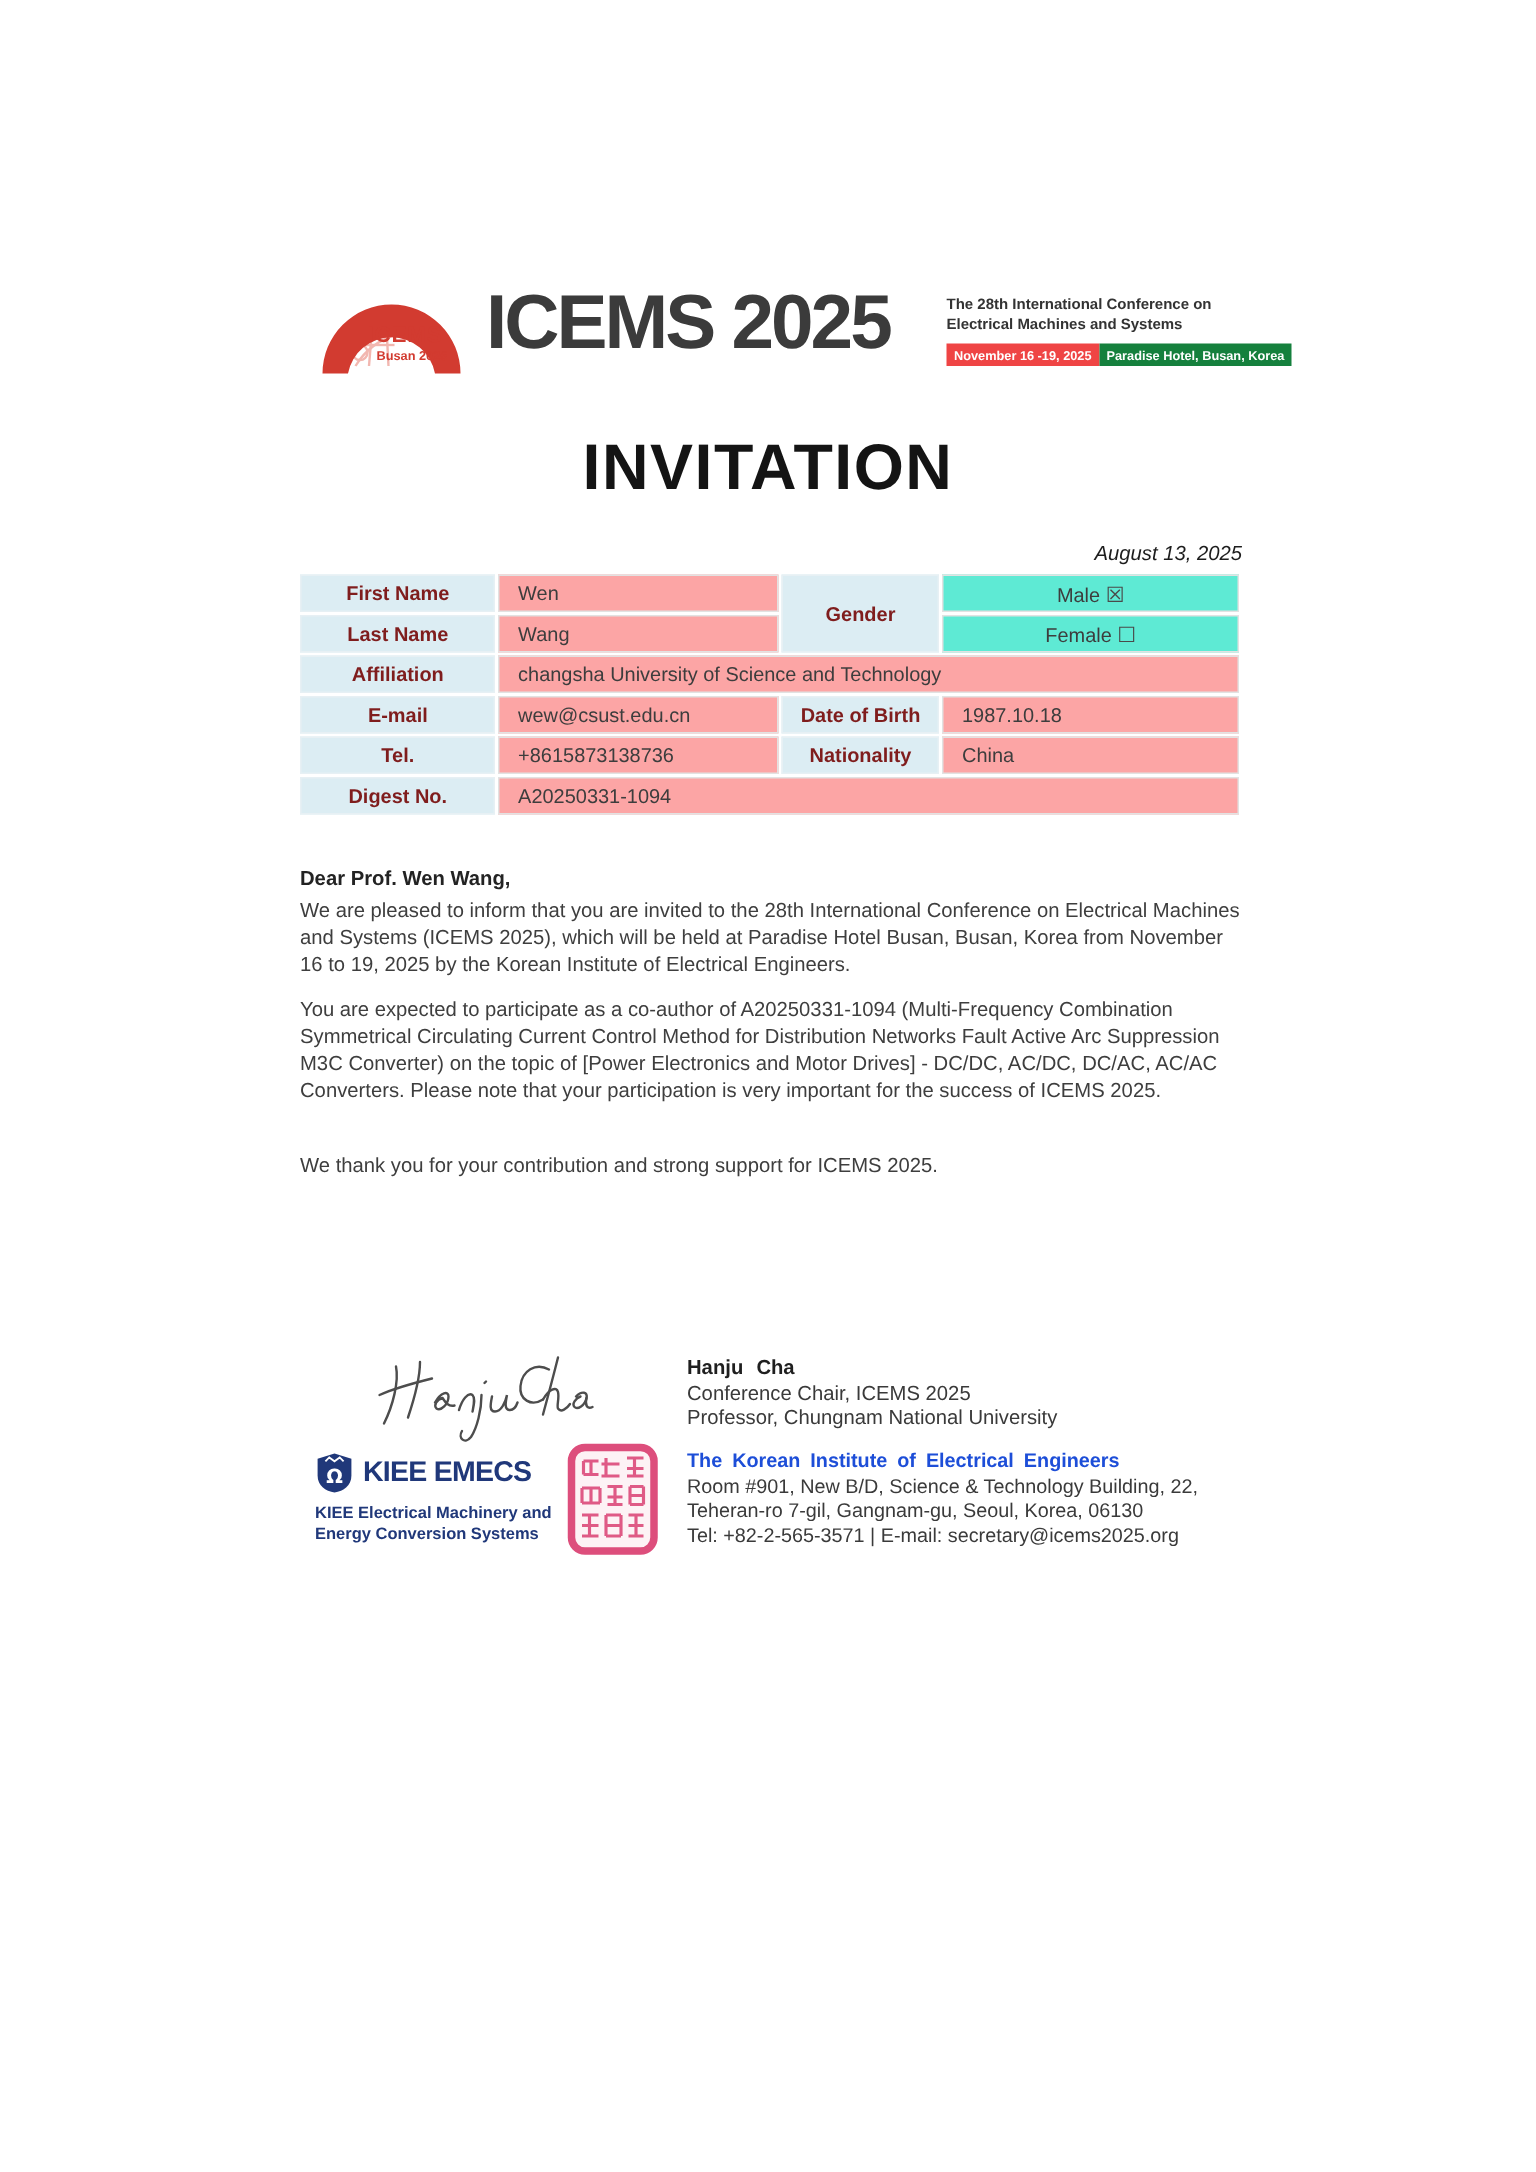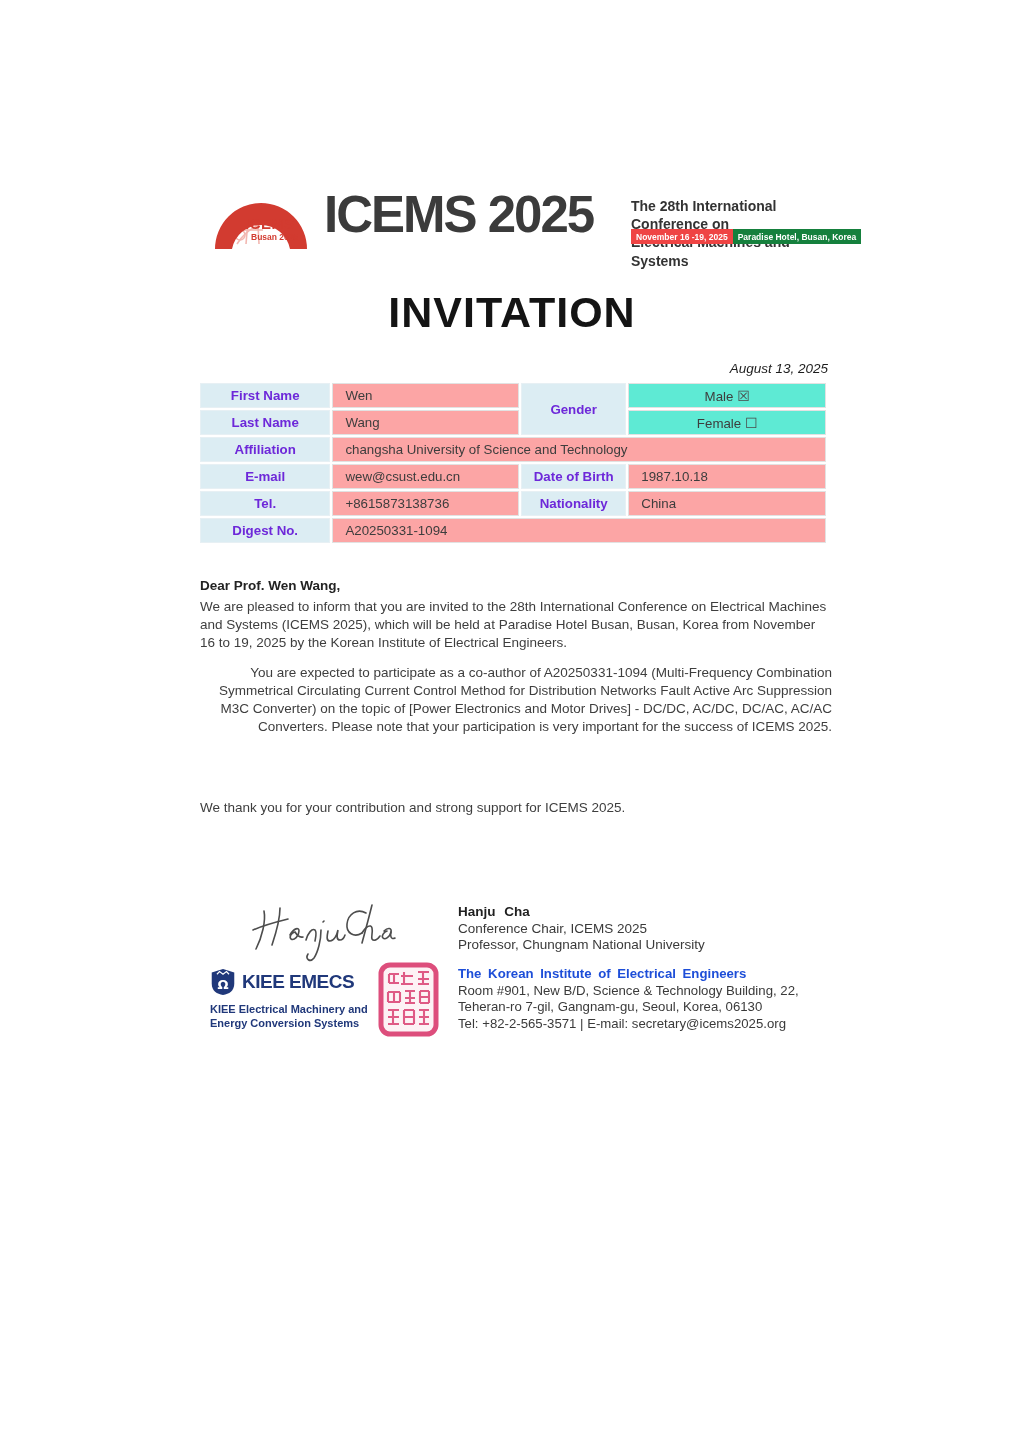--- a/index.html
+++ b/index.html
@@ -8,45 +8,45 @@
     width:1024px; height:1448px; position:relative;
     font-family:"Liberation Sans", sans-serif; color:#3e3e3e;
   }
   .page { position:absolute; inset:0; width:1024px; height:1448px; background:#fff; overflow:hidden; }
 
   
   .logo-arch { position:absolute; left:213px; top:188px; width:96px; height:63px; }
   .logo-icems-word { position:absolute; left:245px; top:215px; color:#d23b30; font-weight:bold; font-size:15px; letter-spacing:.5px; }
   .logo-busan-word { position:absolute; left:251px; top:232px; color:#d23b30; font-weight:bold; font-size:8.5px; }
   .main-title { position:absolute; left:324px; top:189px; font-size:51px; font-weight:bold; color:#3b3b3b; letter-spacing:-2px; line-height:1; }
-  .tagline { position:absolute; left:631px; top:197px; width:195px; font-size:14px; font-weight:bold; color:#333; line-height:1.3; }
+  .tagline { position:absolute; left:631px; top:197px; width:195px; font-size:10px; font-weight:bold; color:#333; line-height:1.3; }
   .badges { position:absolute; left:631px; top:229px; display:flex; }
   .badge { color:#fff; font-size:8.5px; font-weight:bold; padding:3px 5px 2px 5px; white-space:nowrap; }
   .badge-dark { background:#ef4444; }
   .badge-red  { background:#15803d; }
 
   
   .doc-title { position:absolute; left:0; right:0; top:288px; text-align:center; font-size:43px; font-weight:bold; color:#141414; letter-spacing:1px; }
 
   
   .date-line { position:absolute; left:198px; top:361px; width:630px; text-align:right; font-size:13.5px; font-weight:normal; font-style:italic; color:#1d1d1d; }
 
   
   .info-table { position:absolute; left:198px; top:381px; border-collapse:separate; border-spacing:2px; table-layout:fixed; width:630px; }
   .info-table td { height:25px; font-size:13.3px; vertical-align:middle; border:1px solid #e2e2e2; }
-  .info-table td.lbl { background:#dcedf3; border-color:#e7f0f4; text-align:center; font-weight:bold; color:#6d28d9; }
+  .info-table td.lbl { background:#dcedf3; border-color:#e7f0f4; text-align:center; font-weight:bold; color:#7f1d1d; }
   .info-table td.val { background:#fca5a5; padding-left:12px; color:#3d3d3d; }
   .info-table td.val-center { background:#5eead4; text-align:center; color:#3d3d3d; }
   .chk { font-size:14px; color:#4a4a4a; }
 
   
   .letter { position:absolute; left:200px; top:577px; width:632px; font-size:13.5px; line-height:18px; color:#3e3e3e; }
   .salutation { font-weight:bold; color:#232323; margin-bottom:3px; }
   .para-1 { margin-bottom:12px; }
-  .para-2 { margin-bottom:63px;text-align:right; }
+  .para-2 { margin-bottom:32px; }
 
   
   .sig-script { position:absolute; left:250px; top:901px; width:148px; height:64px; }
   .sig-block { position:absolute; left:458px; top:904px; font-size:13.5px; line-height:16.5px; color:#3a3a3a; }
   .sig-name { font-weight:bold; color:#1f1f1f; word-spacing:5px; }
 
   
   .kiee-block { position:absolute; left:210px; top:968px; width:170px; }
   .kiee-row { display:flex; align-items:center; gap:6px; }
   .kiee-word { font-size:19px; font-weight:bold; color:#20387a; letter-spacing:-.5px; }

